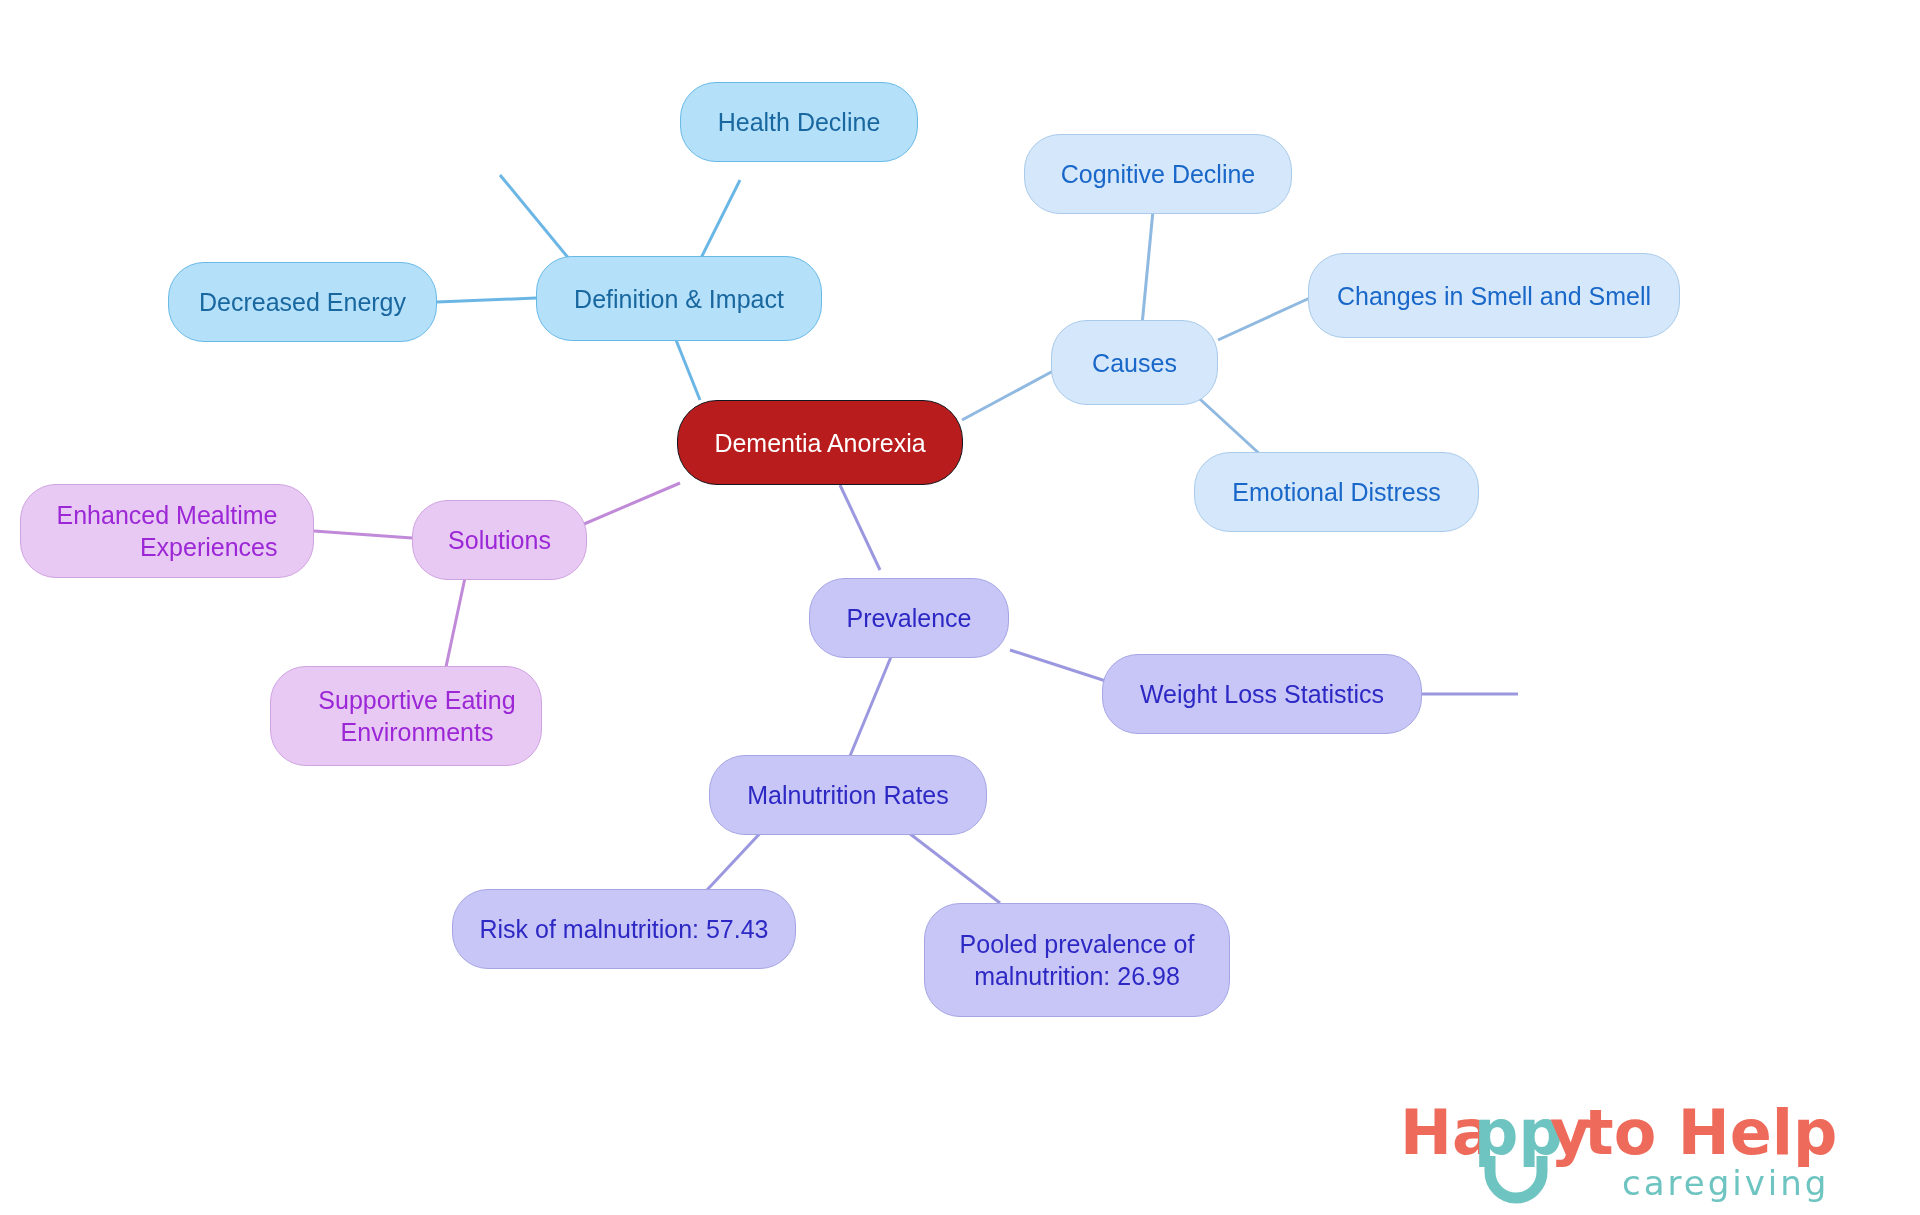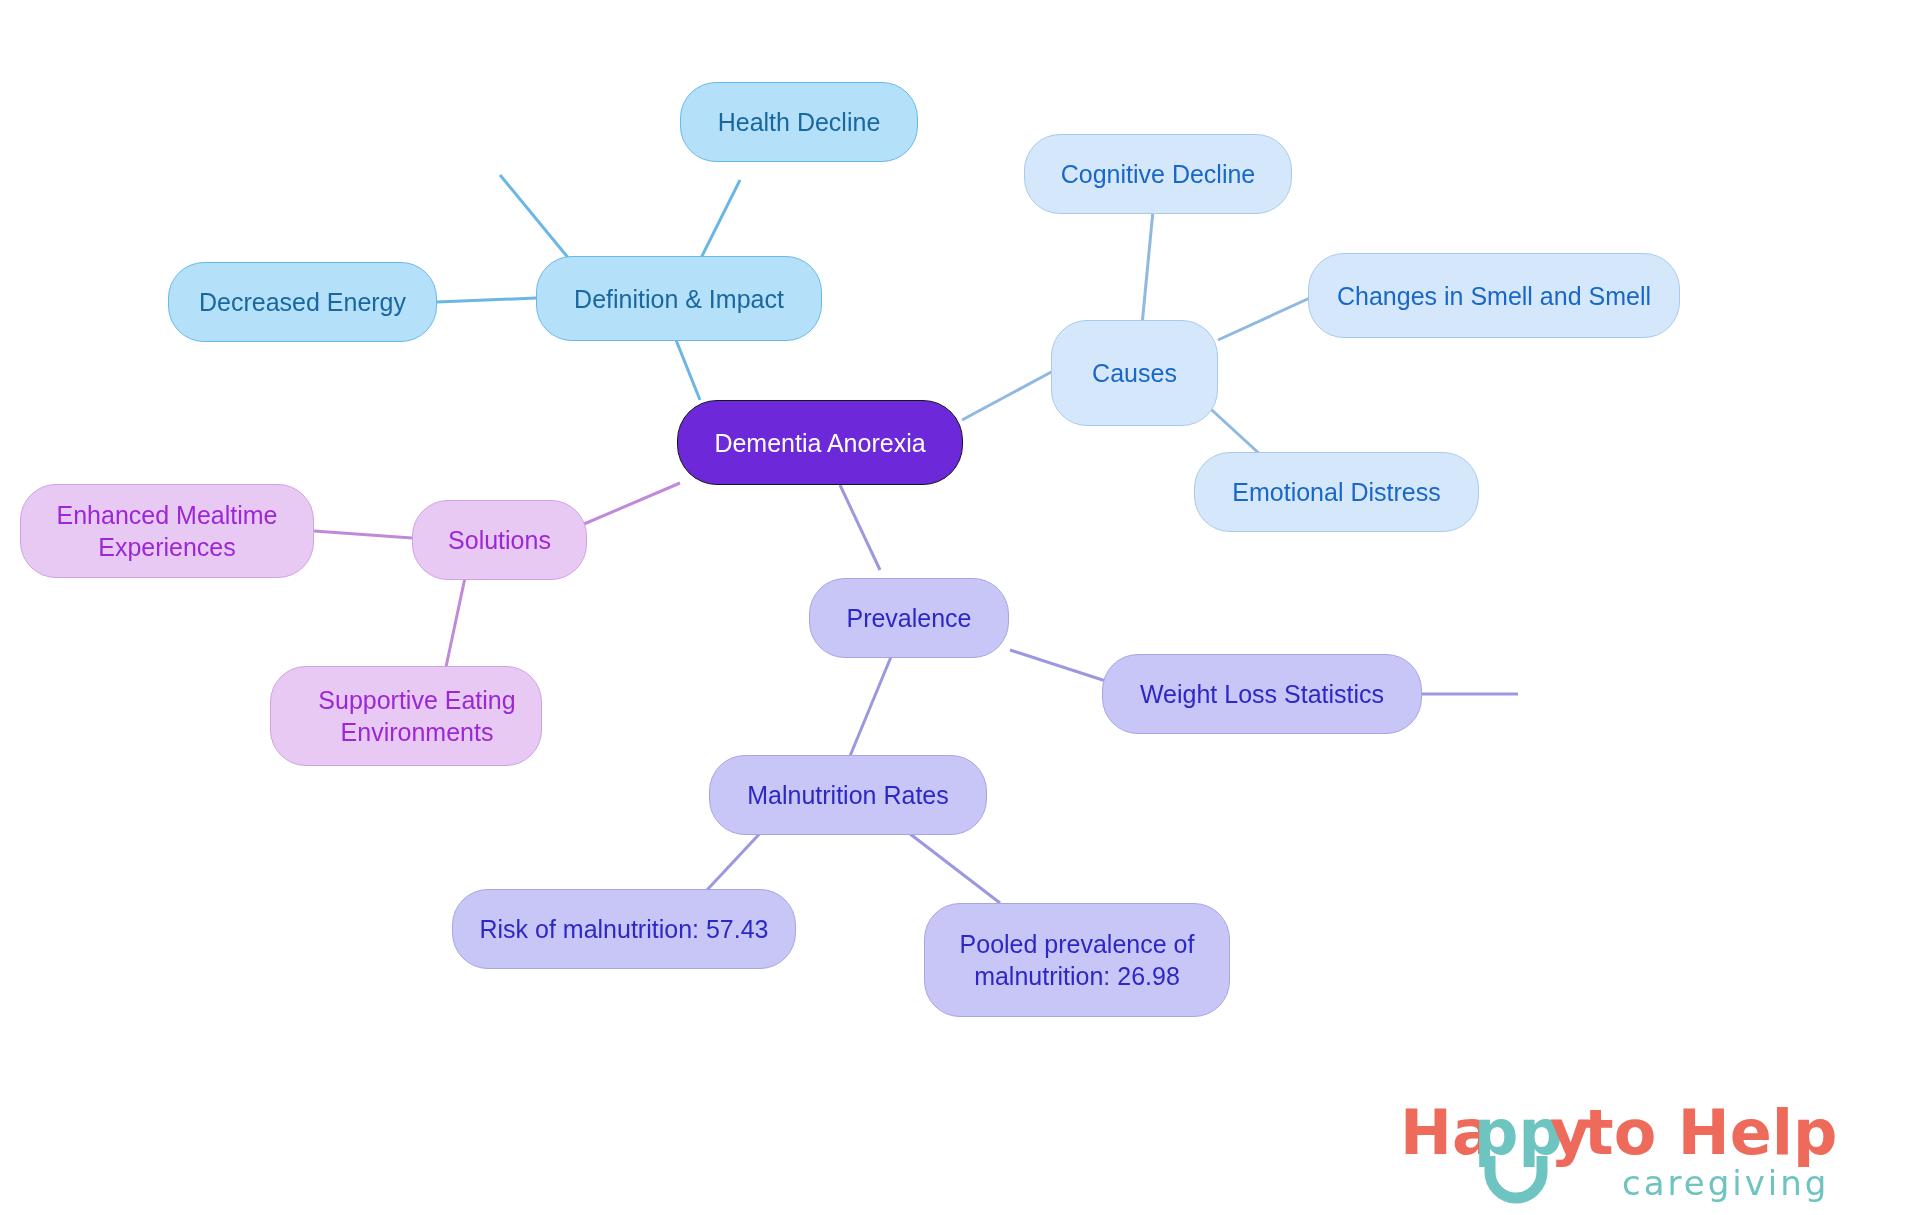--- a/index.html
+++ b/index.html
@@ -32,21 +32,21 @@
     text-align: center;
     border-radius: 36px;
     border: 1.5px solid transparent;
     line-height: 1.28;
     padding: 6px 14px;
     white-space: pre-line;
   }
 
   
   .node.root {
-    background: #6d28d9;
+    background: #b91c1c;
     border-color: #14161f;
     color: #ffffff;
     font-size: 25px;
     border-radius: 40px;
   }
 
   
   .node.blueA {
     background: #b5e0fa;
     border-color: #67b9e8;
@@ -131,21 +131,21 @@
 
   <div class="node root" style="left:677px; top:400px; width:286px; height:85px;">Dementia Anorexia</div>
 
   <div class="node blueA" style="left:536px; top:256px; width:286px; height:85px;">Definition &amp; Impact</div>
 
 
   <div class="node blueA" style="left:680px; top:82px; width:238px; height:80px;">Health Decline</div>
 
   <div class="node blueA" style="left:168px; top:262px; width:269px; height:80px;">Decreased Energy</div>
 
-  <div class="node blueB" style="left:1051px; top:320px; width:167px; height:106px;">Causes</div>
+  <div class="node blueB" style="left:1051px; top:320px; width:167px; height:85px;">Causes</div>
 
   <div class="node blueB" style="left:1024px; top:134px; width:268px; height:80px;text-align:center;">Cognitive Decline</div>
 
   <div class="node blueB" style="left:1308px; top:253px; width:372px; height:85px;">Changes in Smell and Smell</div>
 
   <div class="node blueB" style="left:1194px; top:452px; width:285px; height:80px;">Emotional Distress</div>
 
   <div class="node purple" style="left:809px; top:578px; width:200px; height:80px;">Prevalence</div>
 
   <div class="node purple" style="left:1102px; top:654px; width:320px; height:80px;">Weight Loss Statistics</div>
@@ -153,21 +153,21 @@
 
   <div class="node purple" style="left:709px; top:755px; width:278px; height:80px;">Malnutrition Rates</div>
 
   <div class="node purple" style="left:452px; top:889px; width:344px; height:80px;">Risk of malnutrition: 57.43</div>
 
   <div class="node purple" style="left:924px; top:903px; width:306px; height:114px;">Pooled prevalence of
 malnutrition: 26.98</div>
 
   <div class="node pink" style="left:412px; top:500px; width:175px; height:80px;">Solutions</div>
 
-  <div class="node pink" style="left:20px; top:484px; width:294px; height:94px;">Enhanced Mealtime
+  <div class="node pink" style="left:20px; top:484px; width:294px; height:94px;text-align:right;">Enhanced Mealtime
 Experiences</div>
 
   <div class="node pink" style="left:270px; top:666px; width:272px; height:100px;padding-left:36px;">Supportive Eating
 Environments</div>
 
   <svg id="logo" viewBox="0 0 470 112">
     <g>
       <text x="0" y="62" font-family="&quot;DejaVu Sans&quot;, sans-serif" font-size="62" font-weight="bold" fill="#ee6a5a">Ha</text>
       <text x="74" y="62" font-family="&quot;DejaVu Sans&quot;, sans-serif" font-size="62" font-weight="bold" fill="#6ec4c0">pp</text>
       <text x="150" y="62" font-family="&quot;DejaVu Sans&quot;, sans-serif" font-size="62" font-weight="bold" fill="#ee6a5a">y</text>

